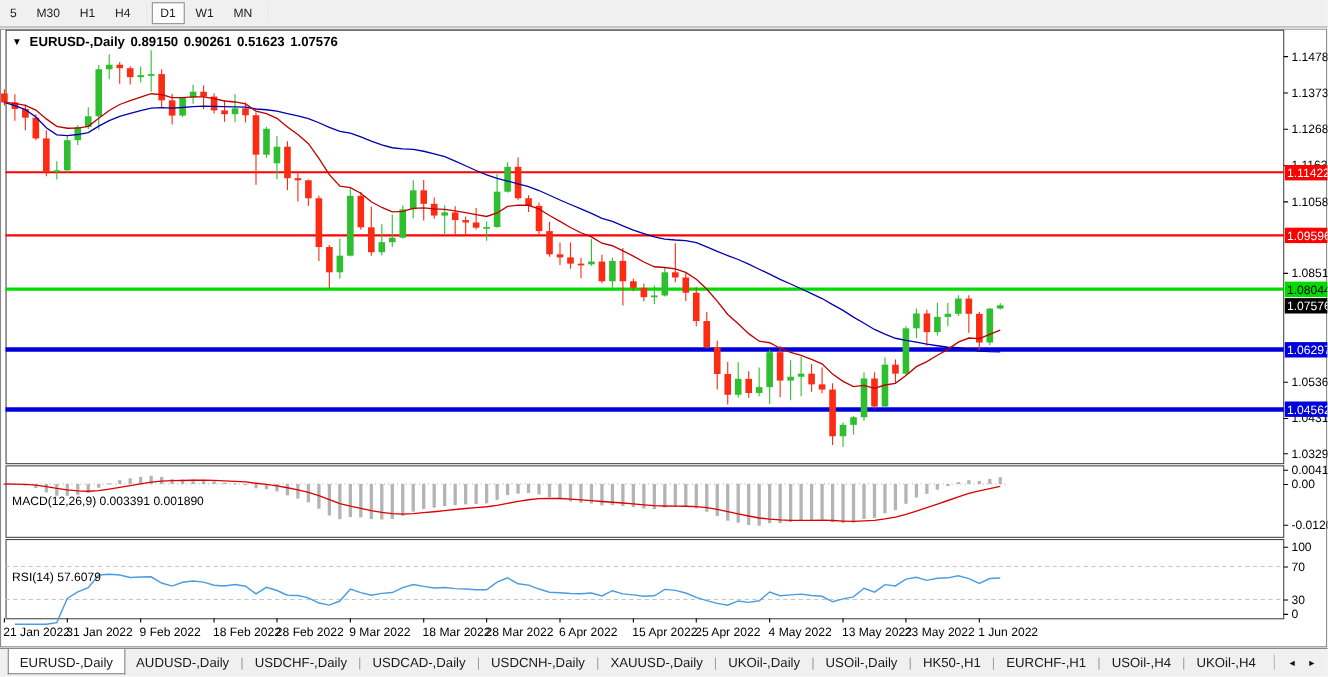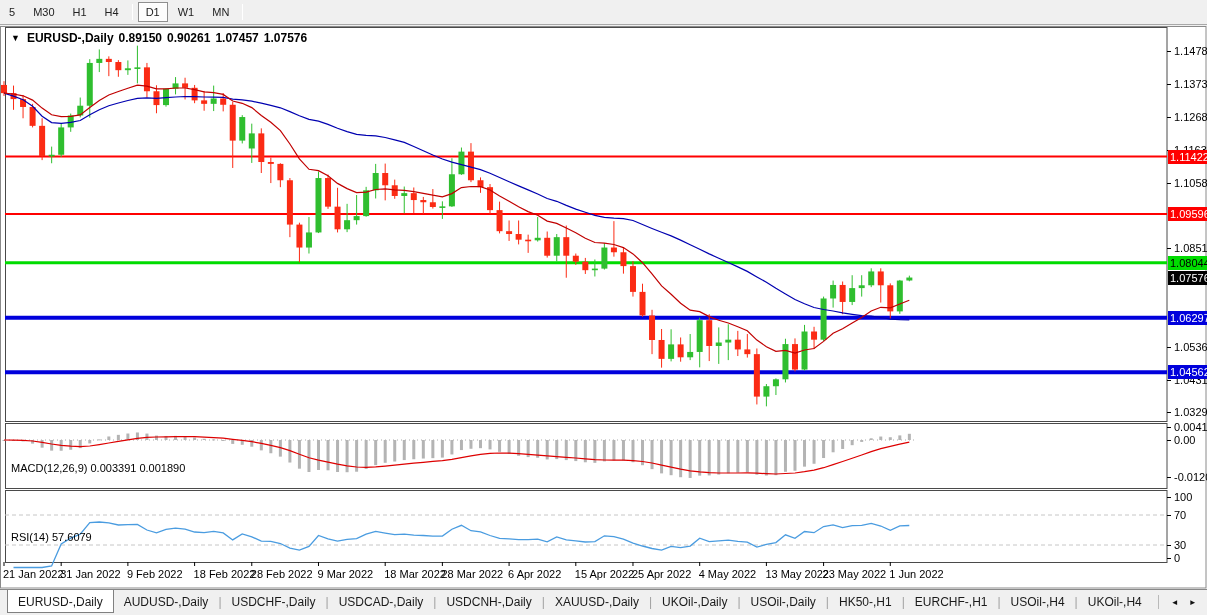--- a/index.html
+++ b/index.html
@@ -25,21 +25,21 @@
   #chart-window {
     position:absolute; left:0; top:26px; width:1207px; height:563px;
     background:#fff;
   }
   #chart-title {
     position:absolute; left:11px; top:5px; font-size:12px; font-weight:700; color:#000;
     display:flex; gap:5px; align-items:center; z-index:5;
   }
   #chart-title .caret { font-size:9px; margin-right:2px; }
   .ind-label {
-    position:absolute; font-size:11px; color:#000; z-index:5; white-space:nowrap;margin-top:12px;
+    position:absolute; font-size:11px; color:#000; z-index:5; white-space:nowrap;
   }
   #chart-svg { position:absolute; left:0; top:0; z-index:1; }
   
   #tabbar {
     position:absolute; left:0; top:589px; width:1207px; height:26px;
     background:#f0f0f0; border-top:1px solid #888;
     display:flex; align-items:flex-start; font-size:12px; color:#1a1a1a;
     padding-top:0;
   }
   .tab {
@@ -71,21 +71,21 @@
     <span class="tf-btn">MN</span>
     <span class="tf-sep"></span>
   </div>
 
 <div id="chart-window">
   <div id="chart-title">
     <span class="caret">▼</span>
     <span>EURUSD-,Daily</span>
     <span>0.89150</span>
     <span>0.90261</span>
-    <span>1.07457</span>
+    <span>0.51623</span>
     <span>1.07576</span>
   </div>
 
   <div class="ind-label" style="left:11px; top:424px;">
     <span>MACD(12,26,9)</span>&nbsp;<span>0.003391</span>&nbsp;<span>0.001890</span>
   </div>
   <div class="ind-label" style="left:11px; top:493px;">
     <span>RSI(14)</span>&nbsp;<span>57.6079</span>
   </div>
 

